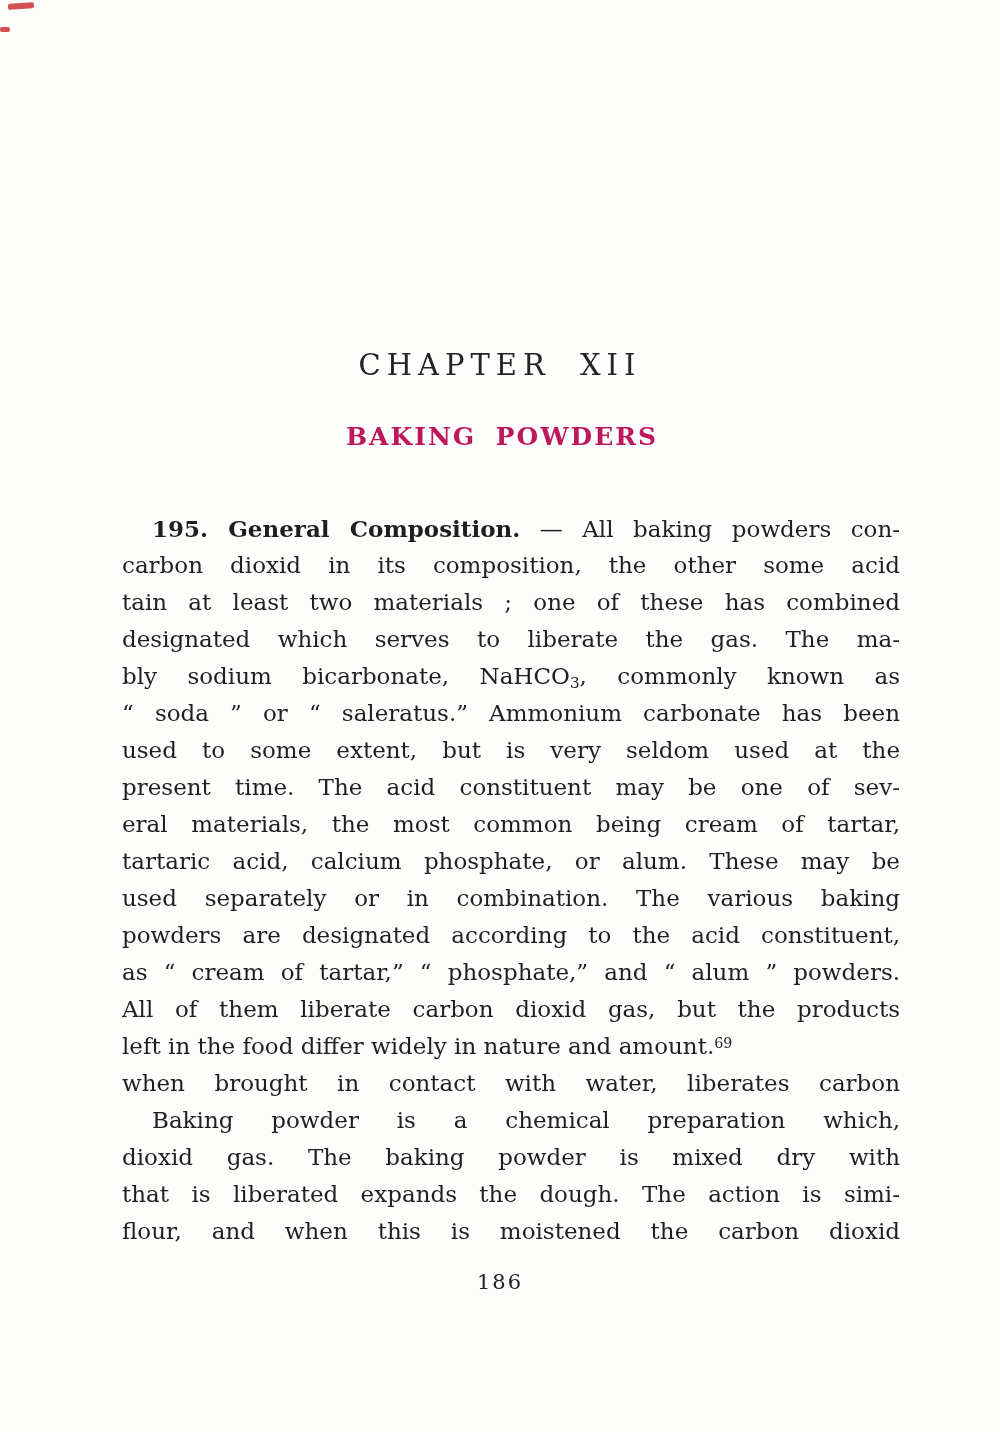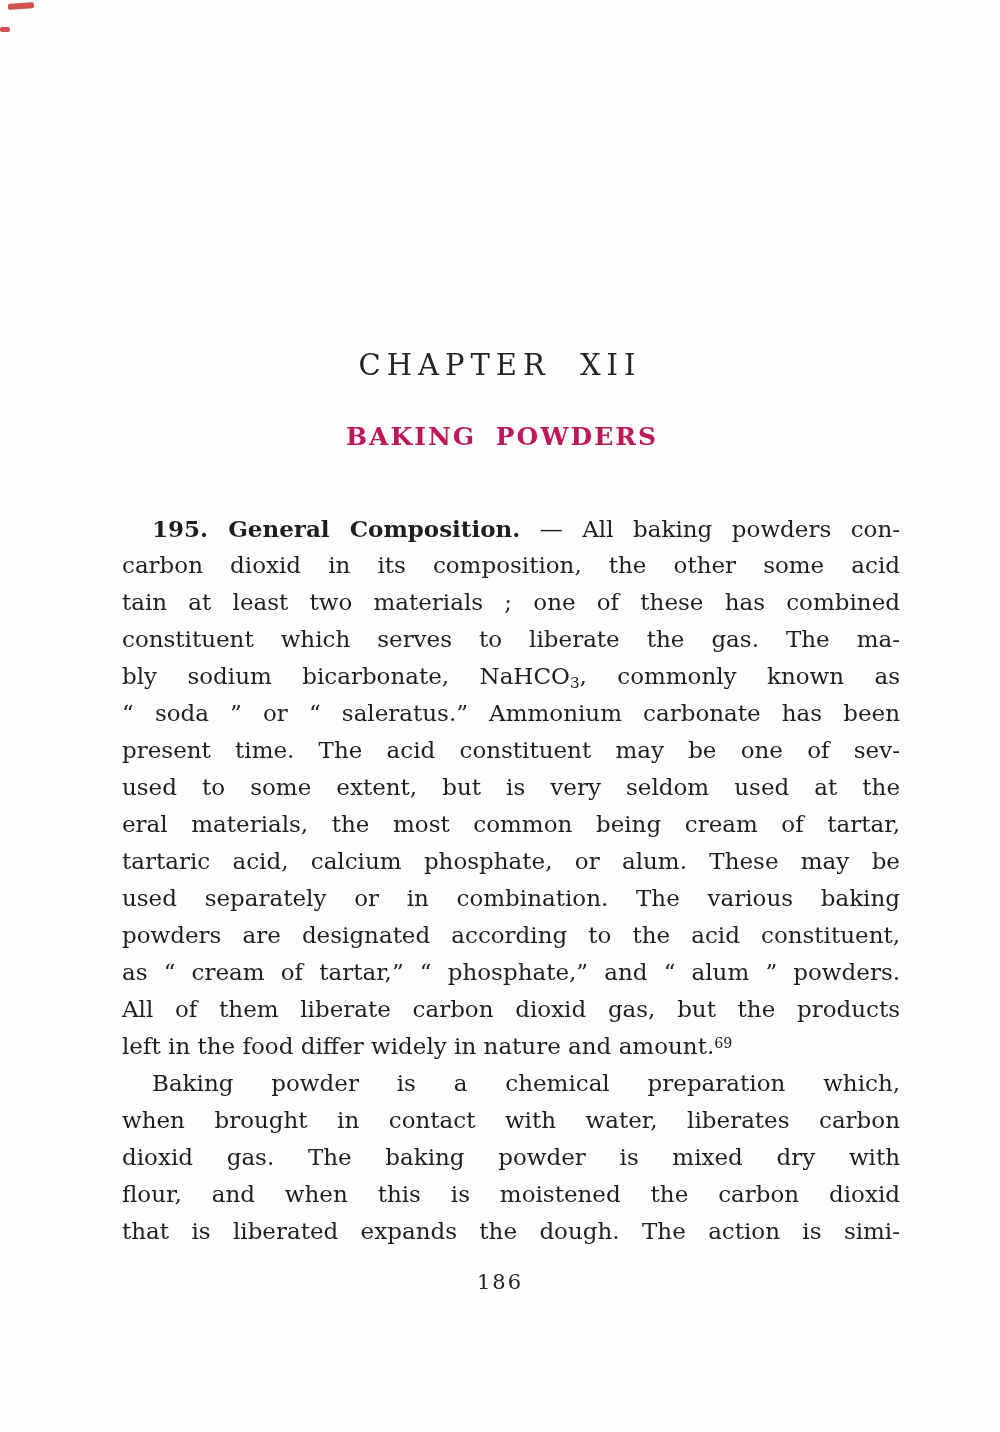--- a/index.html
+++ b/index.html
@@ -112,39 +112,39 @@
   <h1 class="chapter-title">CHAPTER XII</h1>
 
   <h2 class="section-title">BAKING POWDERS</h2>
 
   <div class="body-text">
 
     <div class="line just indent"><span class="b">195. General Composition.</span><span> — All baking powders con-</span></div>
 
     <div class="line just">carbon dioxid in its composition, the other some acid</div>
     <div class="line just">tain at least two materials ; one of these has combined</div>
-    <div class="line just">constituent which serves to liberate the gas.  The ma-</div>
+    <div class="line just">designated which serves to liberate the gas.  The ma-</div>
 
     <div class="line just"><span>bly sodium bicarbonate, NaHCO</span><sub>3</sub><span>, commonly known as</span></div>
 
     <div class="line just">“ soda ” or “ saleratus.”  Ammonium carbonate has been</div>
+    <div class="line just">used to some extent, but is very seldom used at the</div>
     <div class="line just">present time.  The acid constituent may be one of sev-</div>
-    <div class="line just">used to some extent, but is very seldom used at the</div>
     <div class="line just">eral materials, the most common being cream of tartar,</div>
     <div class="line just">tartaric acid, calcium phosphate, or alum.  These may be</div>
     <div class="line just">used separately or in combination.  The various baking</div>
     <div class="line just">powders are designated according to the acid constituent,</div>
     <div class="line just">as “ cream of tartar,” “ phosphate,” and “ alum ” powders.</div>
     <div class="line just">All of them liberate carbon dioxid gas, but the products</div>
 
     <div class="line"><span>left in the food differ widely in nature and amount.</span><sup>69</sup></div>
 
+    <div class="line just">when brought in contact with water, liberates carbon</div>
     <div class="line just indent">Baking powder is a chemical preparation which,</div>
-    <div class="line just">when brought in contact with water, liberates carbon</div>
     <div class="line just">dioxid gas.  The baking powder is mixed dry with</div>
+    <div class="line just">that is liberated expands the dough.  The action is simi-</div>
     <div class="line just">flour, and when this is moistened the carbon dioxid</div>
-    <div class="line just">that is liberated expands the dough.  The action is simi-</div>
 
   </div>
 
   <div class="page-number">186</div>
 
 </div>
 
 </body></html>

